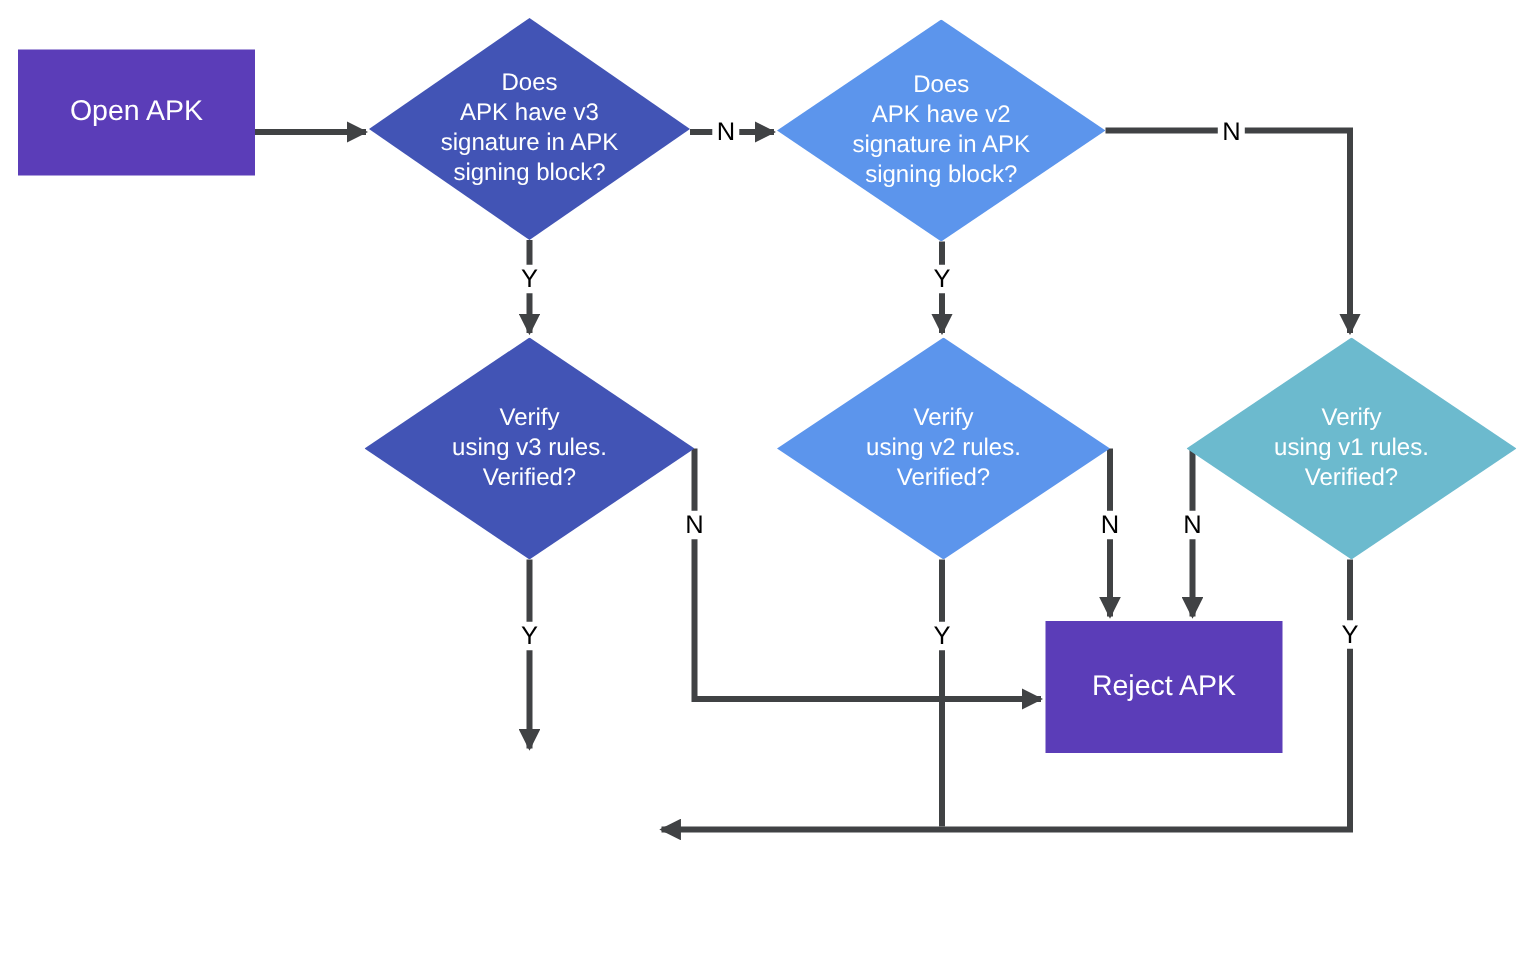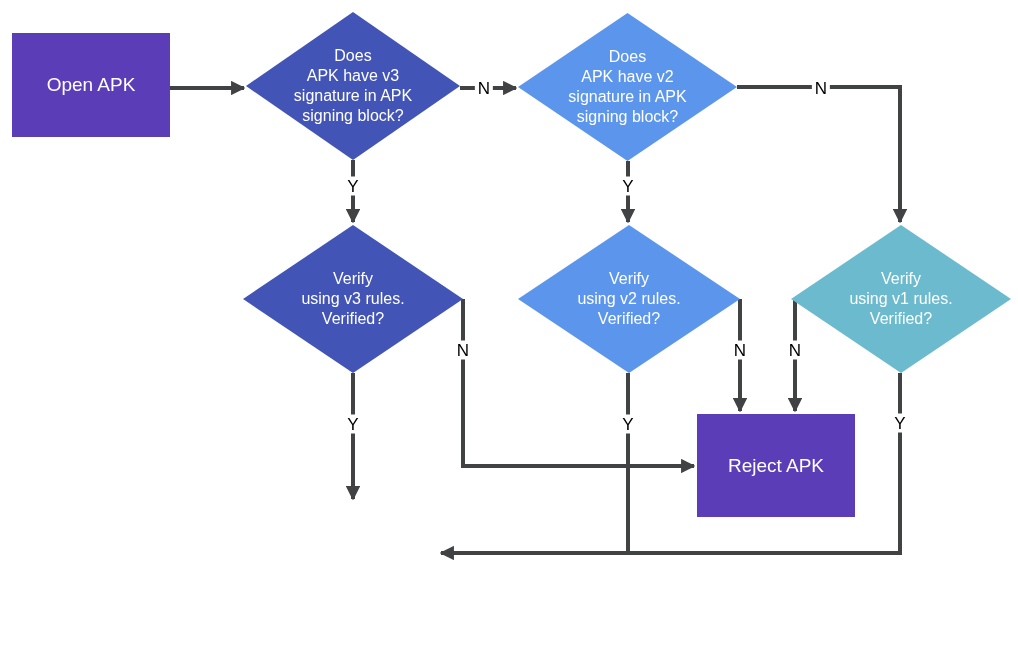--- a/index.html
+++ b/index.html
@@ -45,21 +45,21 @@
     <path class="wire" d="M 628 161 V 222" marker-end="url(#ah)"></path>
     <path class="wire" d="M 737 87 H 900 V 222" marker-end="url(#ah)"></path>
     <path class="wire" d="M 353 373 V 499 " marker-end="url(#ah)"></path>
     <path class="wire" d="M 463 299 V 466 H 694" marker-end="url(#ah)"></path>
     <path class="wire" d="M 628 373 V 551"></path>
     <path class="wire" d="M 740 299 V 411" marker-end="url(#ah)"></path>
     <path class="wire" d="M 795 299 V 411" marker-end="url(#ah)"></path>
     <path class="wire" d="M 900 373 V 553 H 441" marker-end="url(#ah)"></path>
   </svg>
 
-  <div class="node rect bg-purple" style="left:12px;top:33px;width:158px;height:104px;">Open APK</div>
+  <div class="node rect bg-purple" style="left:12px;top:33px;width:158px;height:84px;">Open APK</div>
 
   <div class="node diamond bg-indigo" style="left:246px;top:12px;width:214px;height:148px;">Does
 APK have v3
 signature in APK
 signing block?</div>
 
   <div class="node diamond bg-blue" style="left:518px;top:13px;width:219px;height:148px;">Does
 APK have v2
 signature in APK
 signing block?</div>
@@ -69,21 +69,21 @@
 Verified?</div>
 
   <div class="node diamond bg-blue" style="left:518px;top:225px;width:222px;height:148px;">Verify
 using v2 rules.
 Verified?</div>
 
   <div class="node diamond bg-teal" style="left:791px;top:225px;width:220px;height:148px;">Verify
 using v1 rules.
 Verified?</div>
 
-  <div class="node rect bg-purple" style="left:697px;top:414px;width:158px;height:103px;">Reject APK</div>
+  <div class="node rect bg-purple" style="left:697px;top:414px;width:158px;height:88px;">Reject APK</div>
 
 
   <span class="edge-label" style="left:484px;top:88px;">N</span>
   <span class="edge-label" style="left:353px;top:186px;">Y</span>
   <span class="edge-label" style="left:628px;top:186px;">Y</span>
   <span class="edge-label" style="left:821px;top:88px;">N</span>
   <span class="edge-label" style="left:353px;top:424px;">Y</span>
   <span class="edge-label" style="left:463px;top:350px;">N</span>
   <span class="edge-label" style="left:628px;top:424px;">Y</span>
   <span class="edge-label" style="left:740px;top:350px;">N</span>

